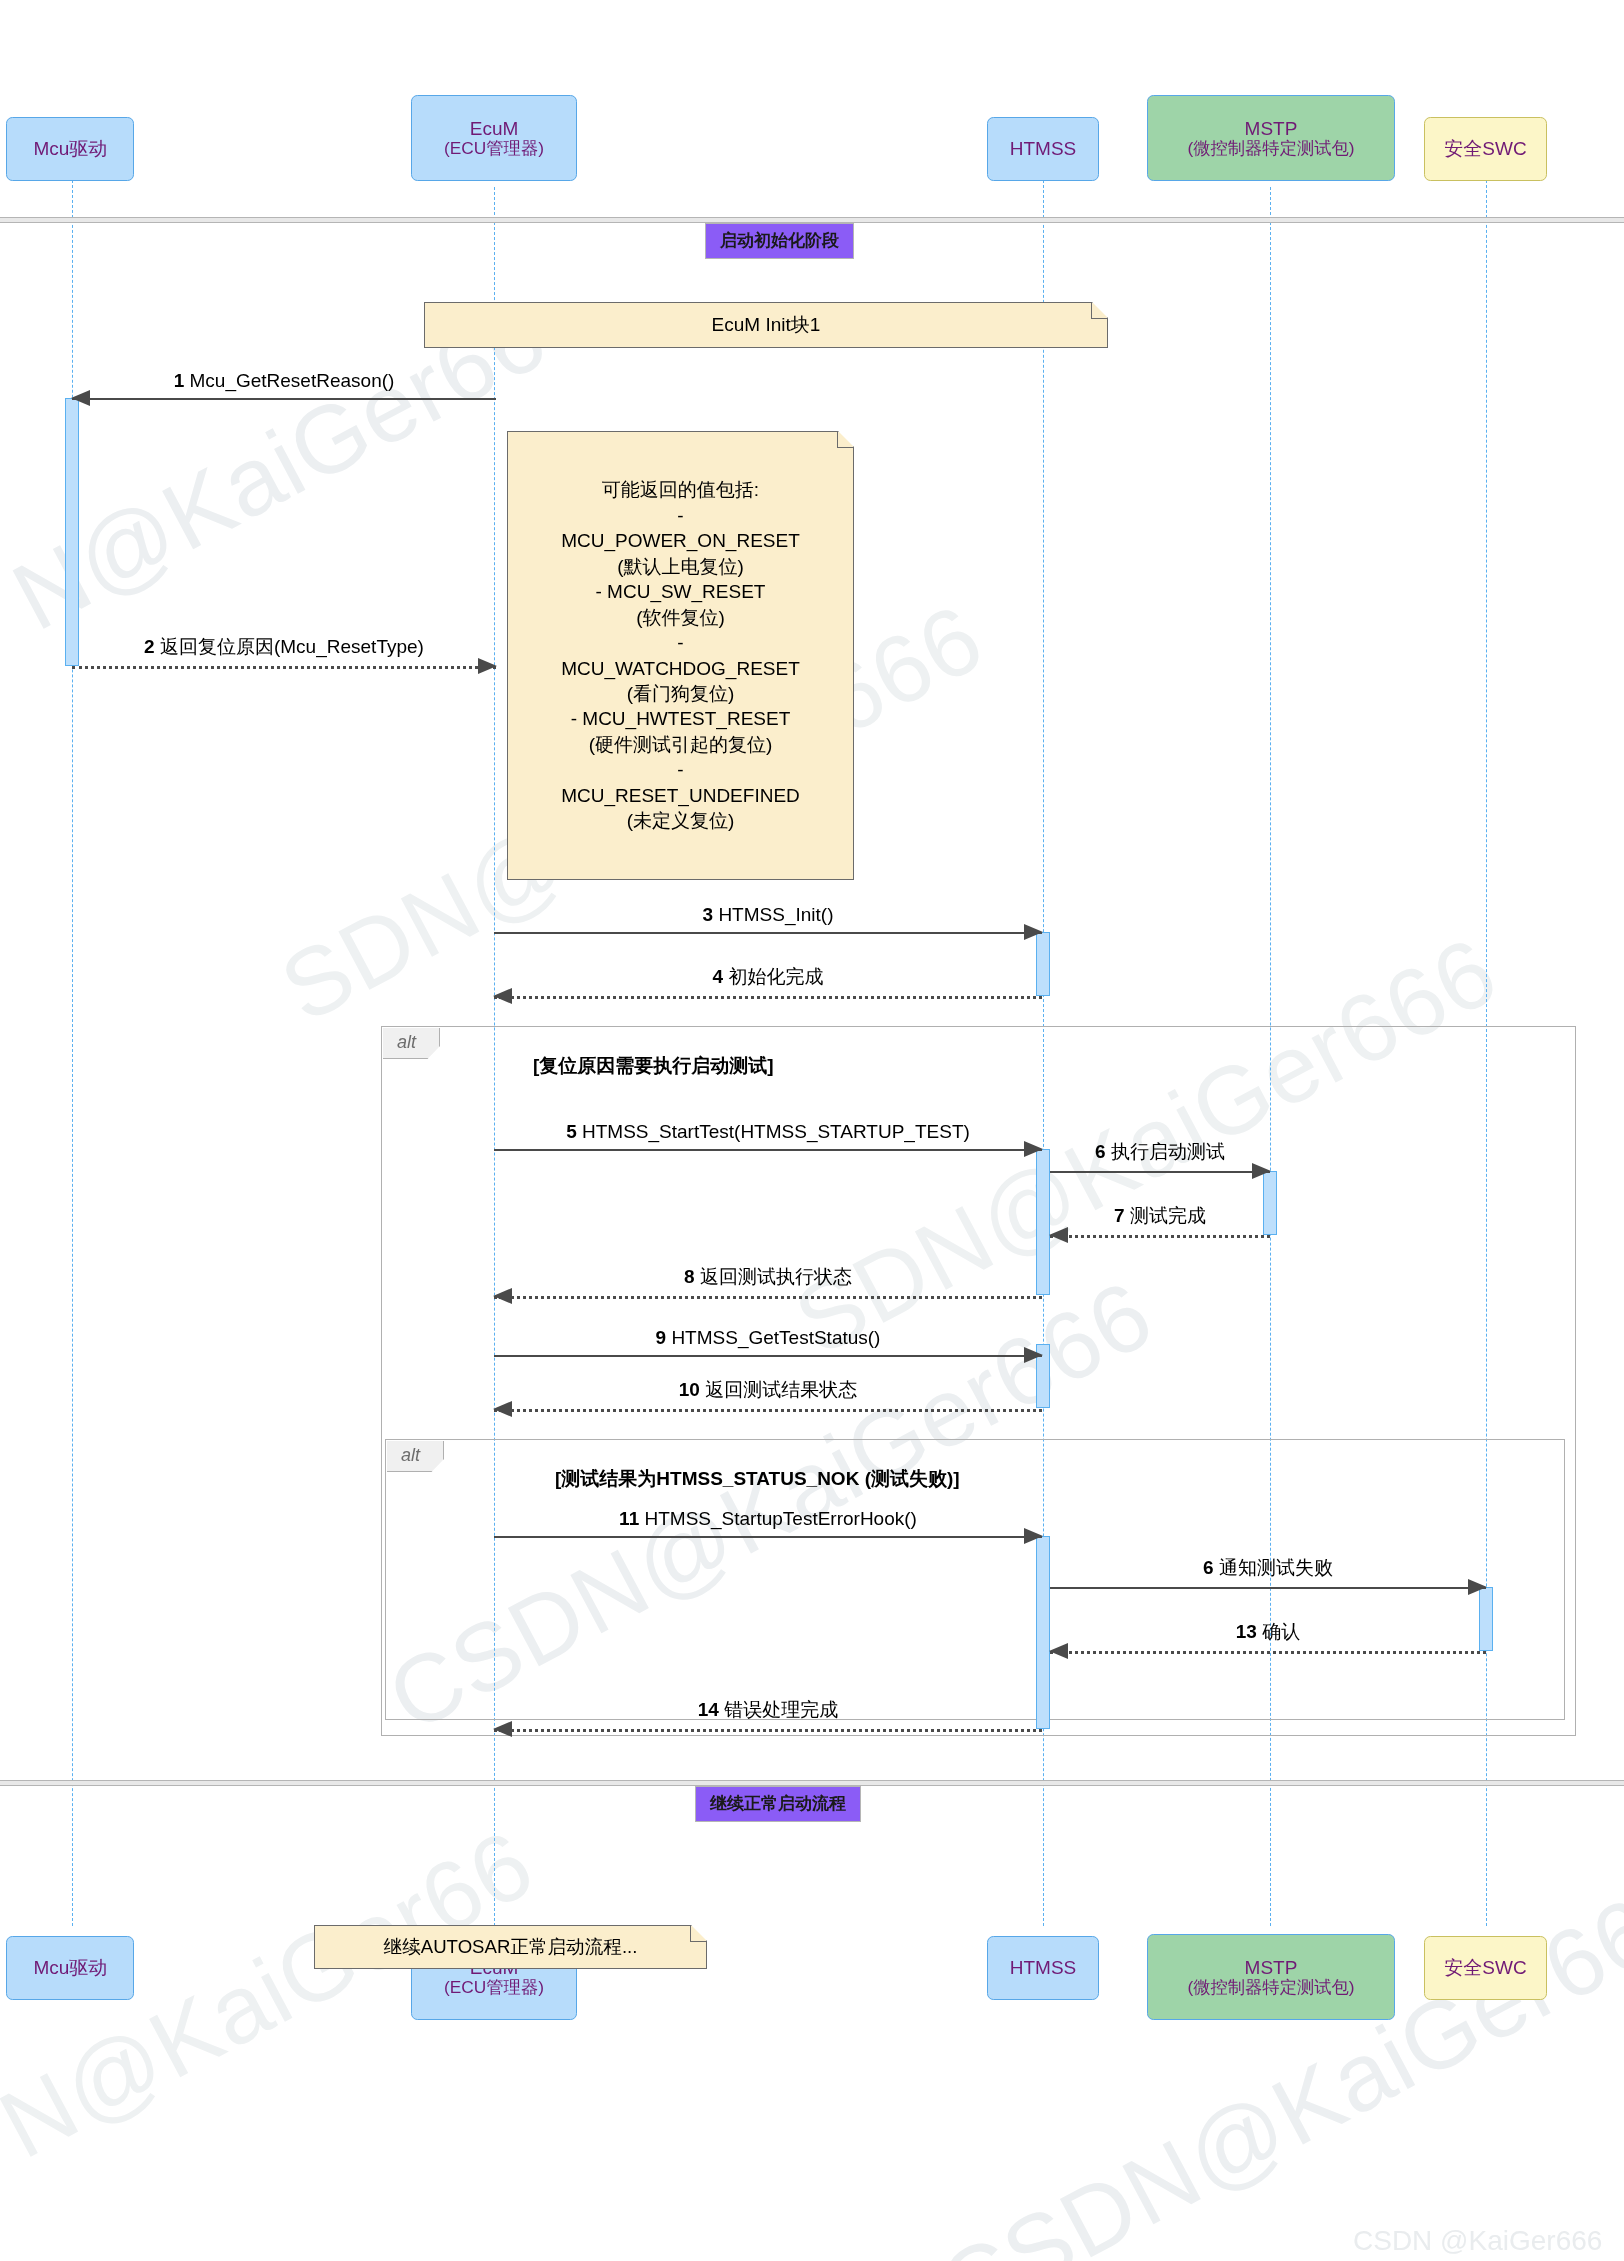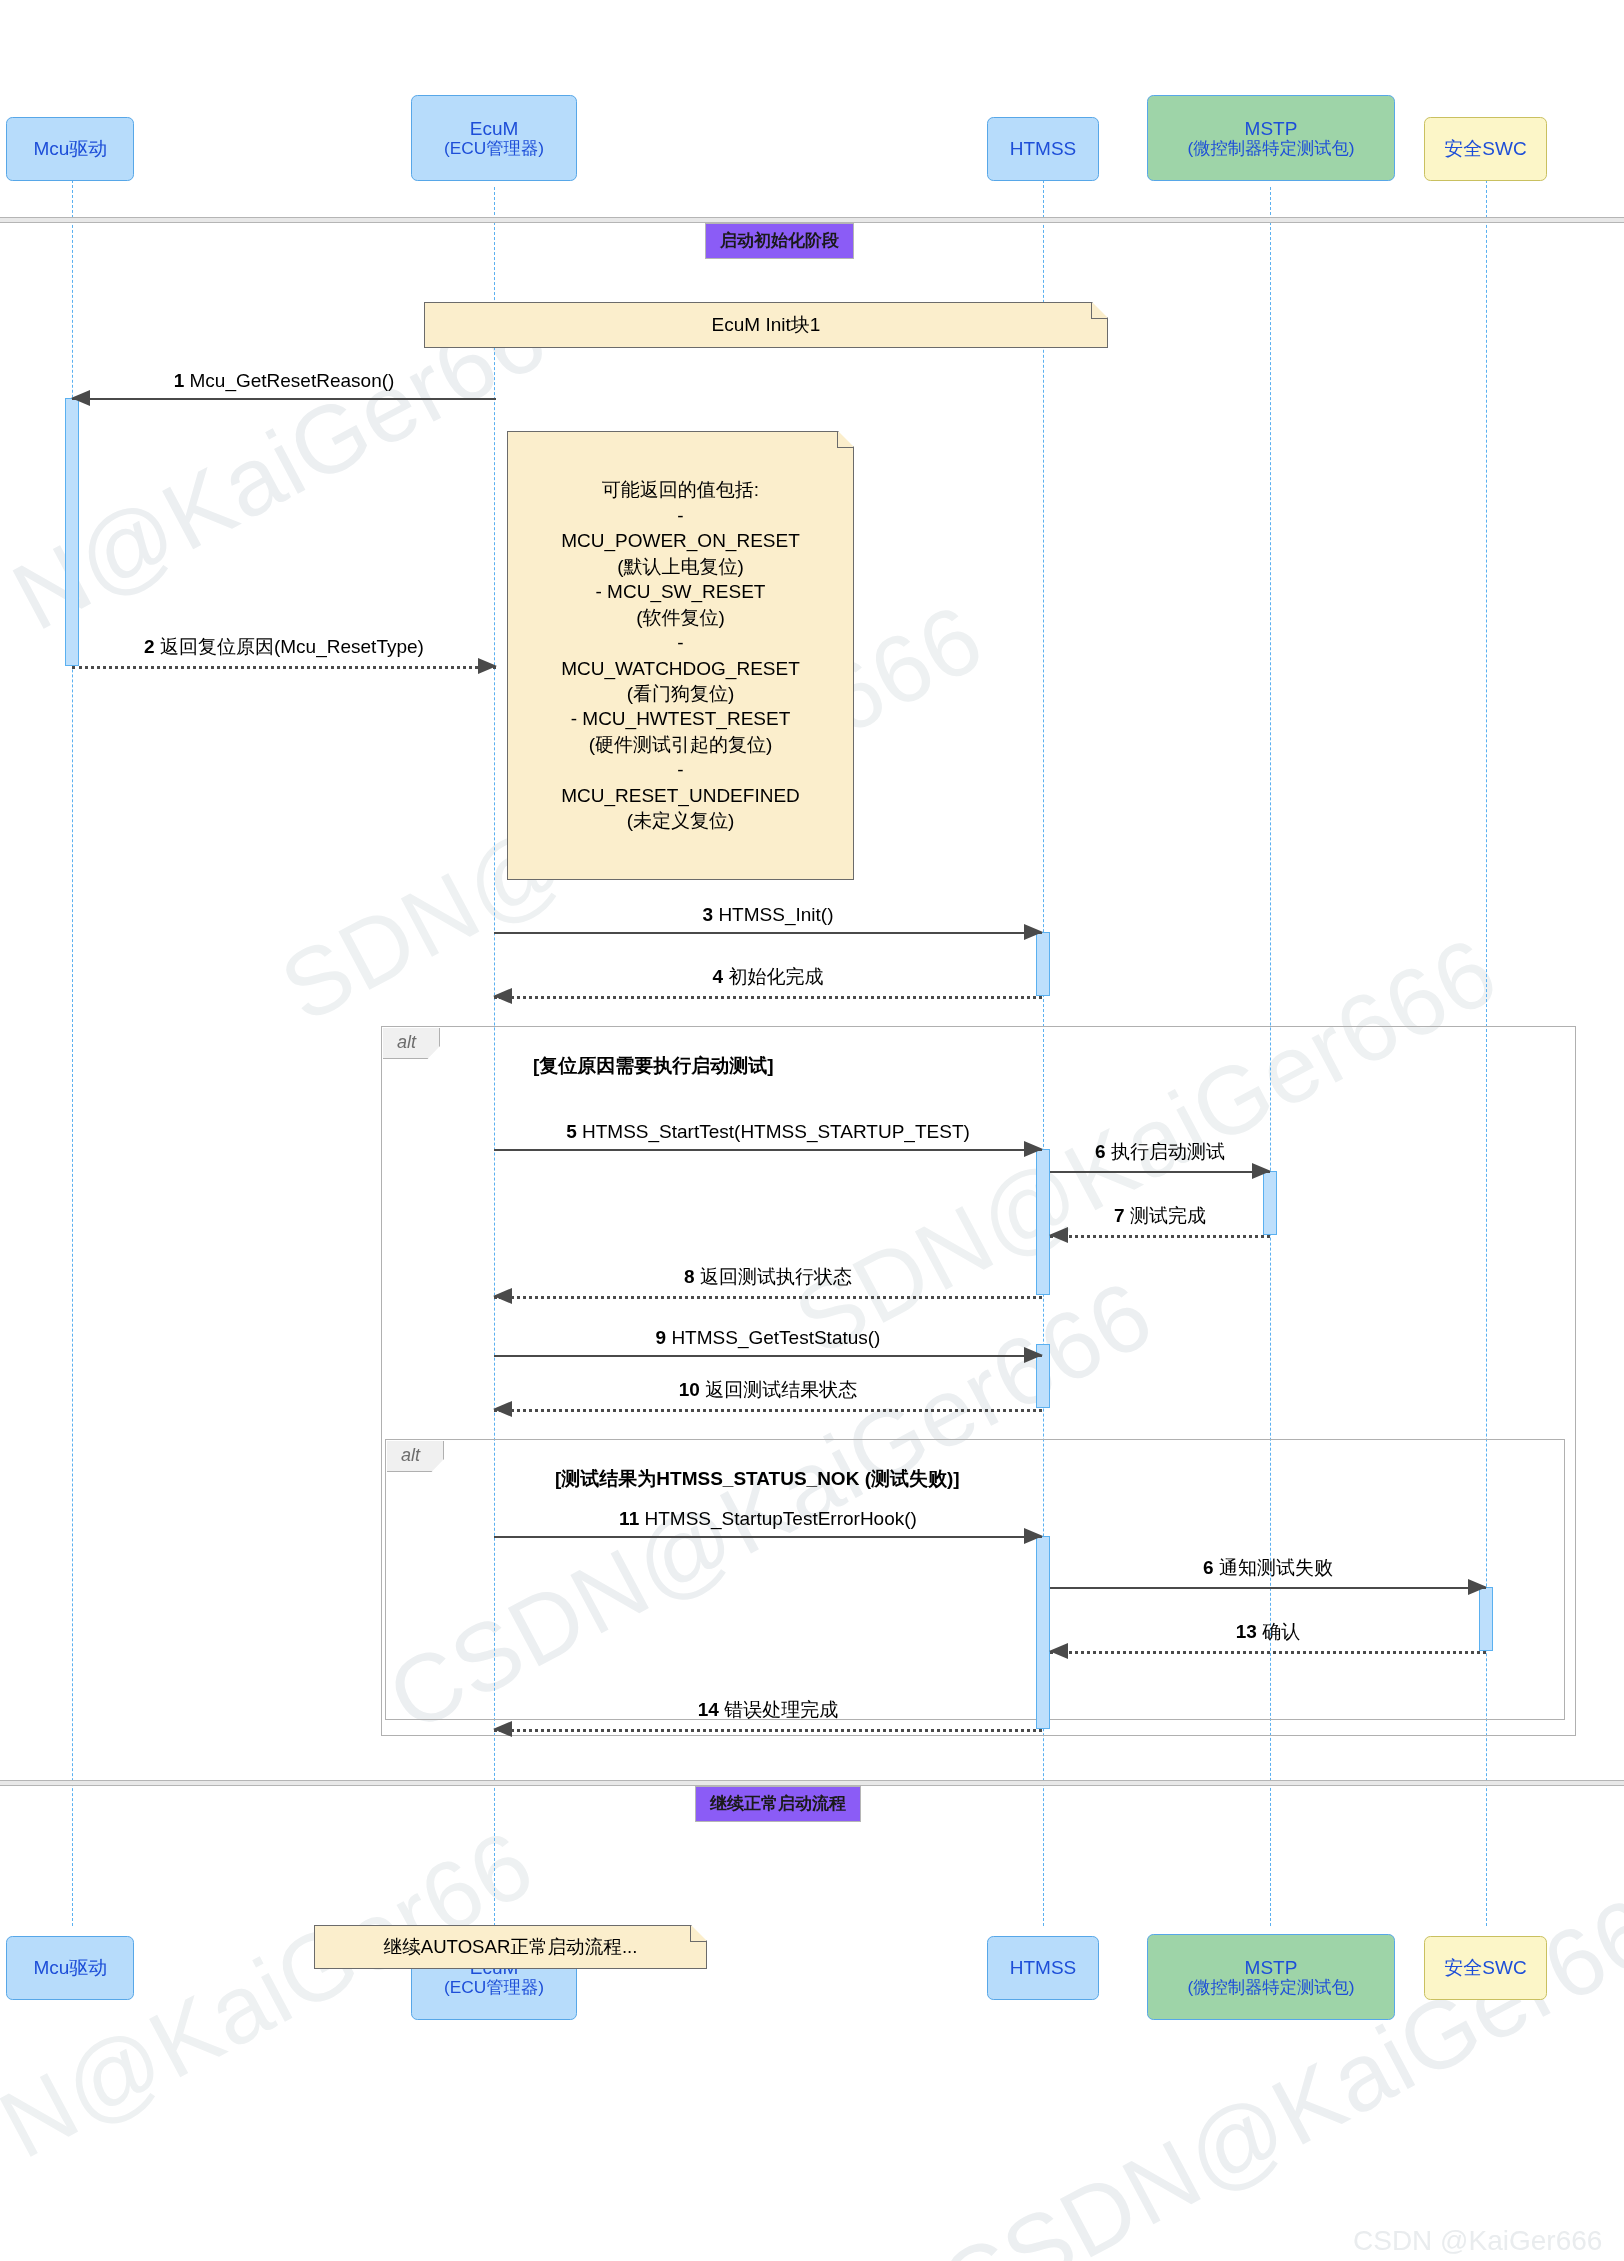--- a/index.html
+++ b/index.html
@@ -62,21 +62,21 @@
   .pbox {
     position: absolute;
     border: 1.3px solid #57a7e8;
     border-radius: 6.4px;
     text-align: center;
     display: flex;
     flex-direction: column;
     justify-content: center;
     align-items: center;
     font-size: 19px;
-    color: #1d4ed8;
+    color: #701a75;
     line-height: 1.12;
     z-index: 12;
     padding: 3.9px 6.4px;
   }
   .pbox .l2 { font-size: 17.3px; text-align: center; }
   .p-blue   { background: #b7dcfb; border-color: #57a7e8; }
   .p-green  { background: #9ed4a8; border-color: #57a7e8; }
   .p-yellow { background: #fcf6c8; border-color: #c9c060; }
 
   

